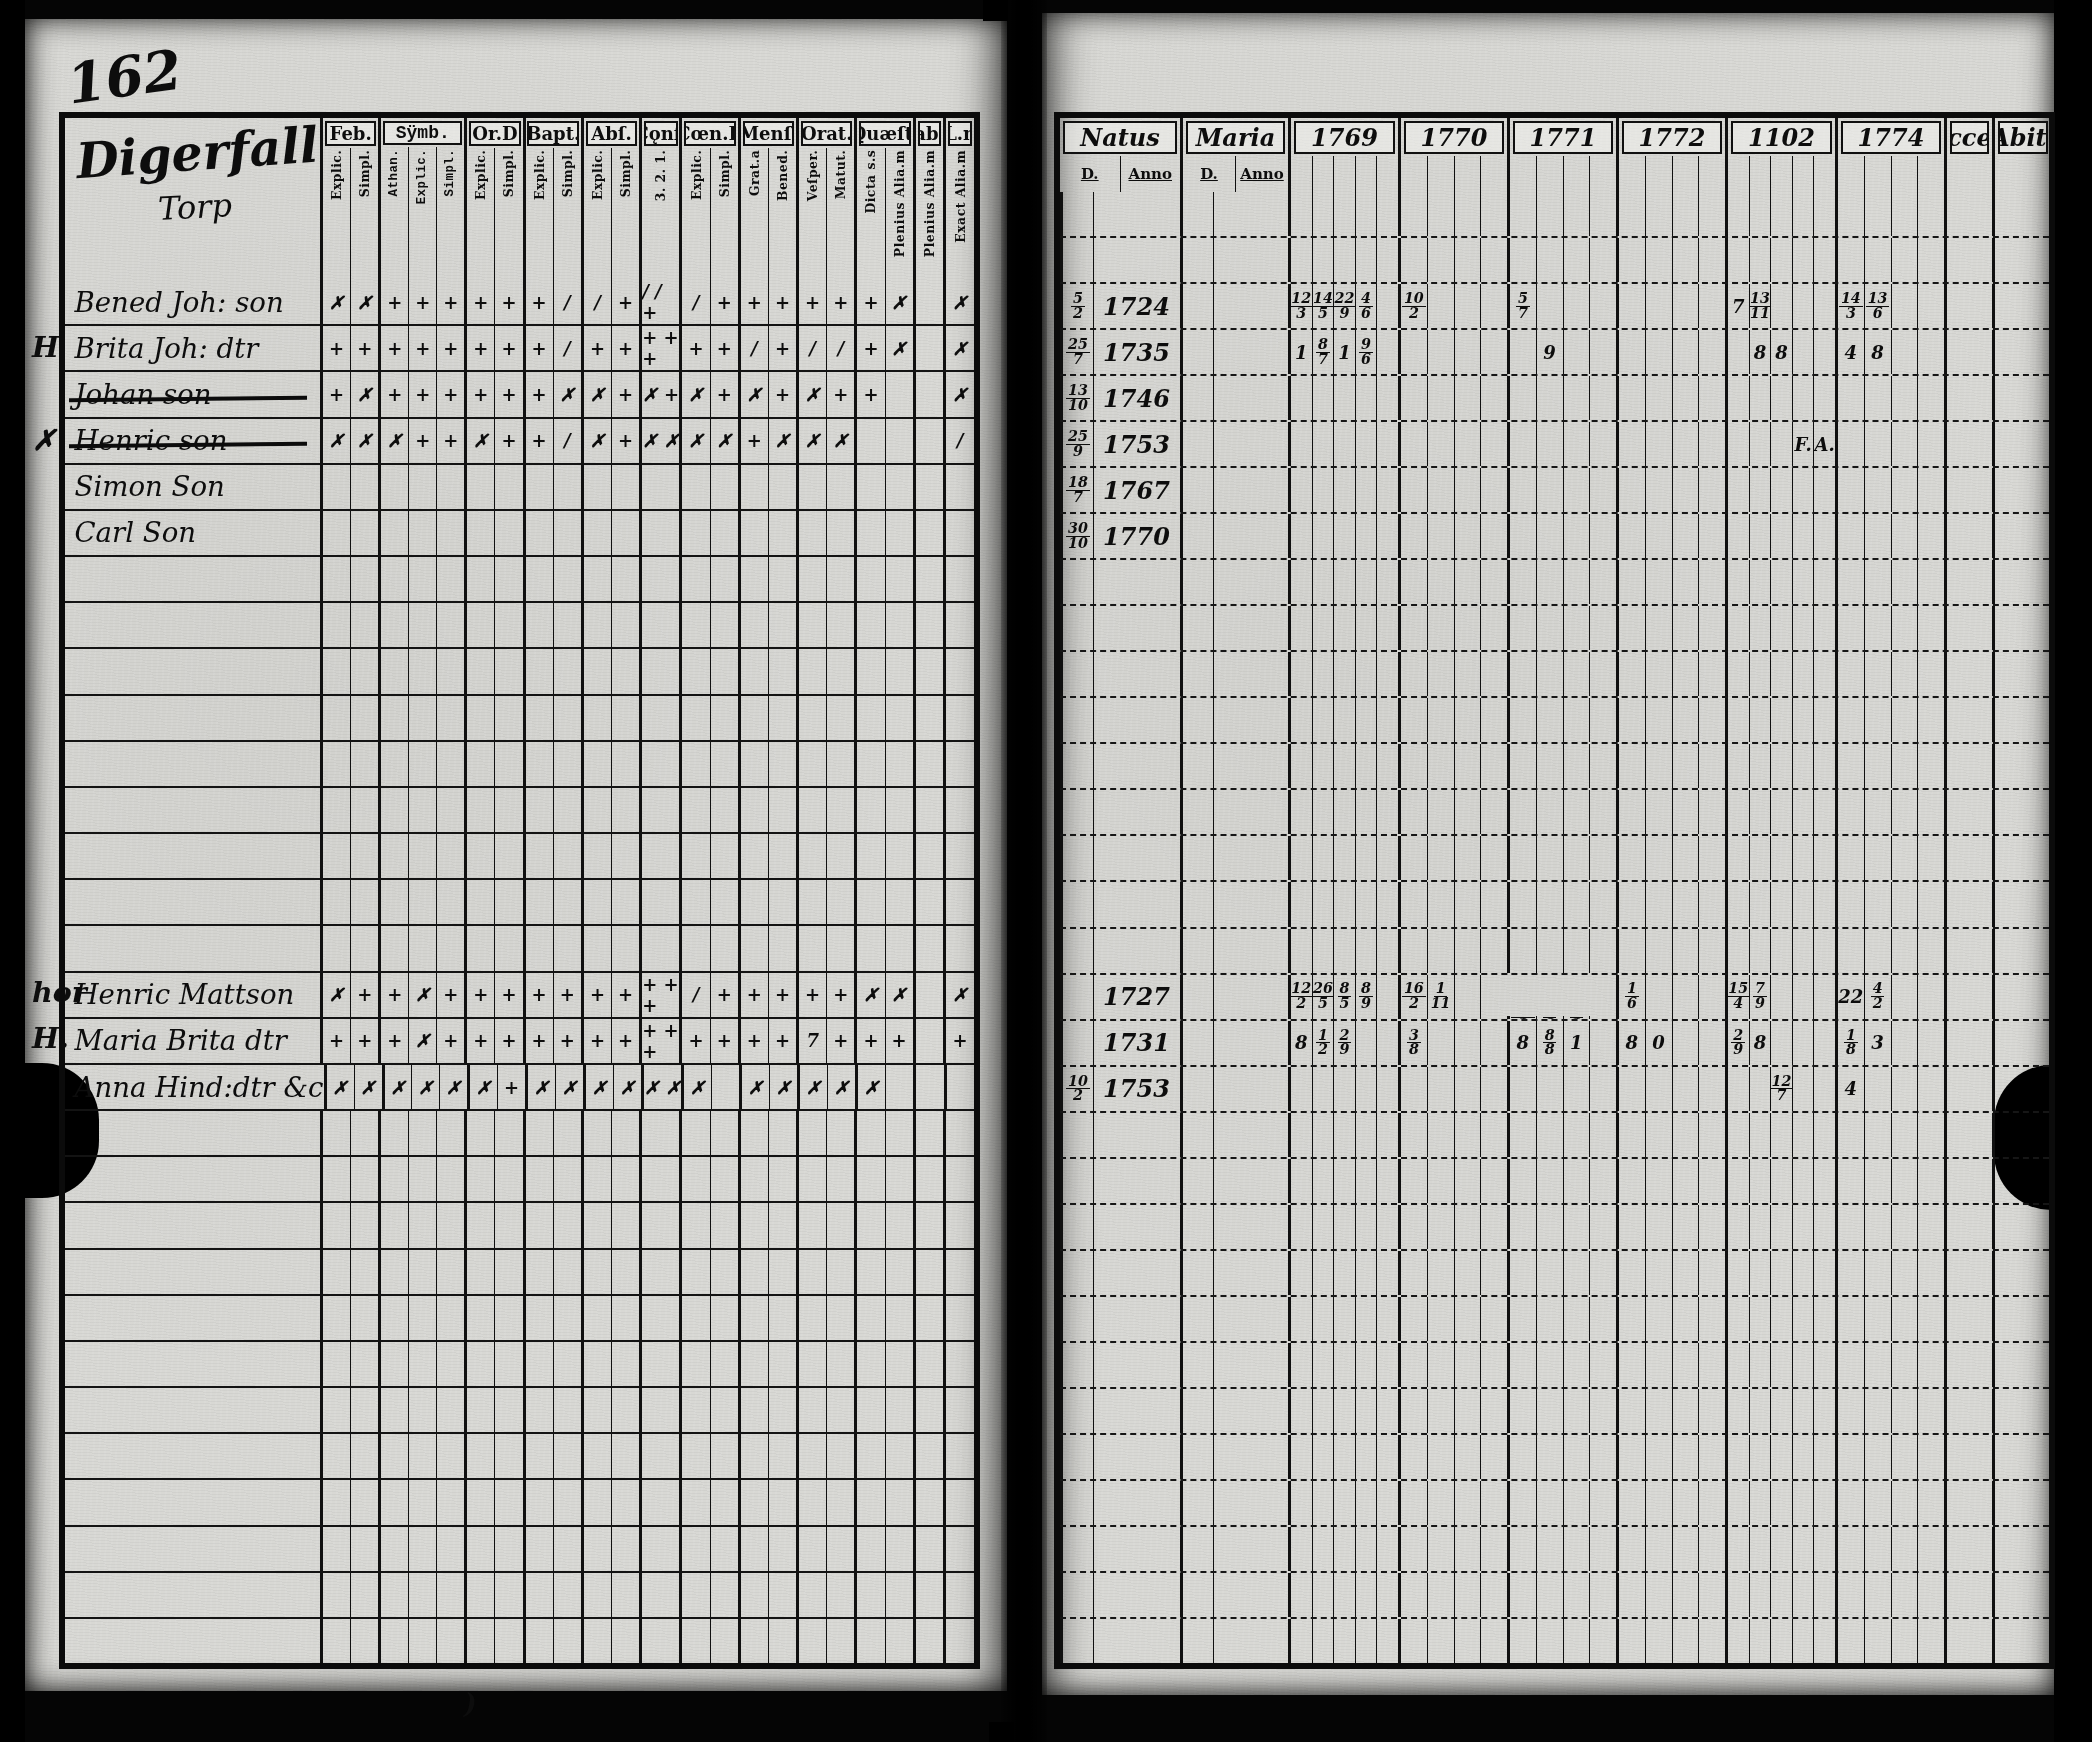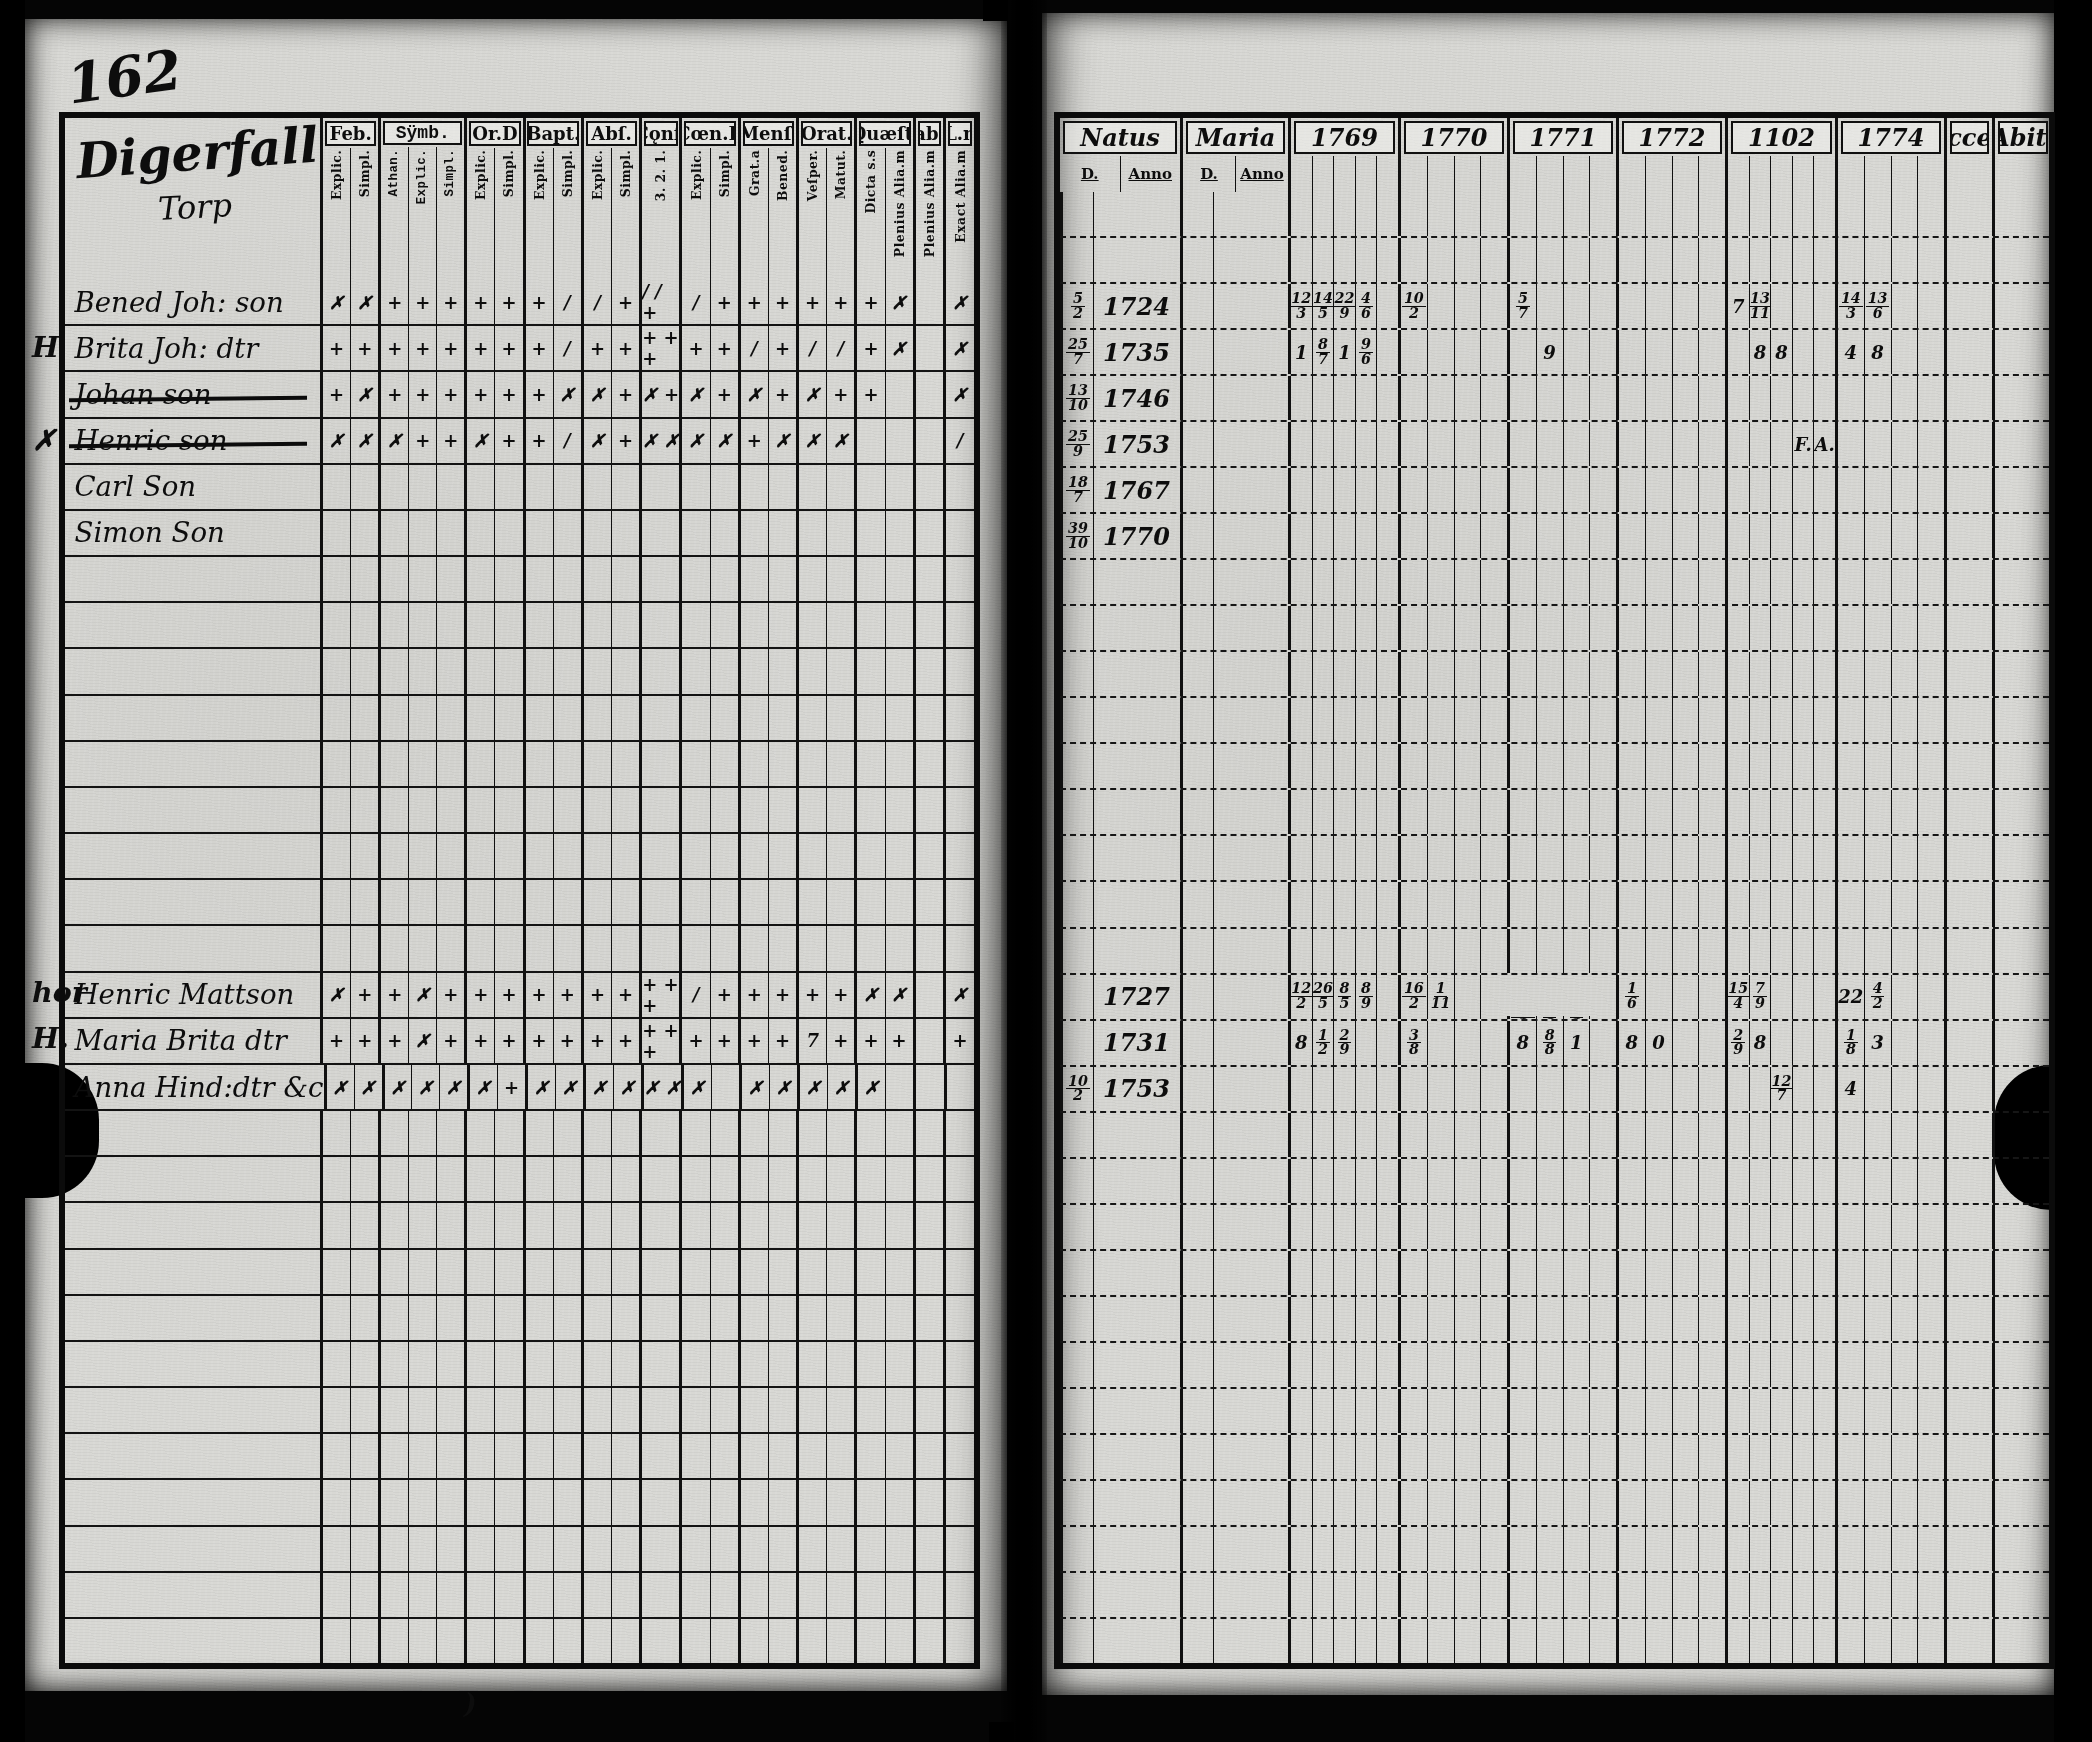--- a/index.html
+++ b/index.html
@@ -409,70 +409,70 @@
             <div class="bcell"></div>
           </div>
           <div class="bgroup" style="flex: 1 1 0px;">
             <div class="bcell"></div>
           </div>
           <div class="bgroup" style="flex: 1 1 0px;">
             <div class="bcell">/</div>
           </div>
         </div>
         <div class="trow">
+          <div class="namecell">Simon Son</div>
+          <div class="bgroup" style="flex: 2 1 0px;">
+            <div class="bcell"></div>
+            <div class="bcell"></div>
+          </div>
+          <div class="bgroup" style="flex: 3 1 0px;">
+            <div class="bcell"></div>
+            <div class="bcell"></div>
+            <div class="bcell"></div>
+          </div>
+          <div class="bgroup" style="flex: 2 1 0px;">
+            <div class="bcell"></div>
+            <div class="bcell"></div>
+          </div>
+          <div class="bgroup" style="flex: 2 1 0px;">
+            <div class="bcell"></div>
+            <div class="bcell"></div>
+          </div>
+          <div class="bgroup" style="flex: 2 1 0px;">
+            <div class="bcell"></div>
+            <div class="bcell"></div>
+          </div>
+          <div class="bgroup" style="flex: 1.35 1 0px;">
+            <div class="bcell"></div>
+          </div>
+          <div class="bgroup" style="flex: 2 1 0px;">
+            <div class="bcell"></div>
+            <div class="bcell"></div>
+          </div>
+          <div class="bgroup" style="flex: 2 1 0px;">
+            <div class="bcell"></div>
+            <div class="bcell"></div>
+          </div>
+          <div class="bgroup" style="flex: 2 1 0px;">
+            <div class="bcell"></div>
+            <div class="bcell"></div>
+          </div>
+          <div class="bgroup" style="flex: 2 1 0px;">
+            <div class="bcell"></div>
+            <div class="bcell"></div>
+          </div>
+          <div class="bgroup" style="flex: 1 1 0px;">
+            <div class="bcell"></div>
+          </div>
+          <div class="bgroup" style="flex: 1 1 0px;">
+            <div class="bcell"></div>
+          </div>
+        </div>
+        <div class="trow">
           <div class="namecell">Carl Son</div>
-          <div class="bgroup" style="flex: 2 1 0px;">
-            <div class="bcell"></div>
-            <div class="bcell"></div>
-          </div>
-          <div class="bgroup" style="flex: 3 1 0px;">
-            <div class="bcell"></div>
-            <div class="bcell"></div>
-            <div class="bcell"></div>
-          </div>
-          <div class="bgroup" style="flex: 2 1 0px;">
-            <div class="bcell"></div>
-            <div class="bcell"></div>
-          </div>
-          <div class="bgroup" style="flex: 2 1 0px;">
-            <div class="bcell"></div>
-            <div class="bcell"></div>
-          </div>
-          <div class="bgroup" style="flex: 2 1 0px;">
-            <div class="bcell"></div>
-            <div class="bcell"></div>
-          </div>
-          <div class="bgroup" style="flex: 1.35 1 0px;">
-            <div class="bcell"></div>
-          </div>
-          <div class="bgroup" style="flex: 2 1 0px;">
-            <div class="bcell"></div>
-            <div class="bcell"></div>
-          </div>
-          <div class="bgroup" style="flex: 2 1 0px;">
-            <div class="bcell"></div>
-            <div class="bcell"></div>
-          </div>
-          <div class="bgroup" style="flex: 2 1 0px;">
-            <div class="bcell"></div>
-            <div class="bcell"></div>
-          </div>
-          <div class="bgroup" style="flex: 2 1 0px;">
-            <div class="bcell"></div>
-            <div class="bcell"></div>
-          </div>
-          <div class="bgroup" style="flex: 1 1 0px;">
-            <div class="bcell"></div>
-          </div>
-          <div class="bgroup" style="flex: 1 1 0px;">
-            <div class="bcell"></div>
-          </div>
-        </div>
-        <div class="trow">
-          <div class="namecell">Simon Son</div>
           <div class="bgroup" style="flex: 2 1 0px;">
             <div class="bcell"></div>
             <div class="bcell"></div>
           </div>
           <div class="bgroup" style="flex: 3 1 0px;">
             <div class="bcell"></div>
             <div class="bcell"></div>
             <div class="bcell"></div>
           </div>
           <div class="bgroup" style="flex: 2 1 0px;">
@@ -2258,21 +2258,21 @@
             <div class="bcell"></div>
           </div>
           <div class="bgroup" style="flex: 0 0 59px;">
             <div class="bcell"></div>
           </div>
         </div>
         <div class="trow">
           <div class="bgroup" style="flex: 0 0 120px;">
             <div class="bcell" style="flex: 0 0 30px;">
               <div class="frac">
-                <div class="nu">39</div>
+                <div class="nu">30</div>
                 <div>10</div>
               </div>
             </div>
             <div class="bcell handnum" style="flex: 0 0 86px;">1770</div>
           </div>
           <div class="bgroup" style="flex: 0 0 108px;">
             <div class="bcell" style="flex: 0 0 30px;"></div>
             <div class="bcell"></div>
           </div>
           <div class="bgroup" style="flex: 0 0 110px;">

